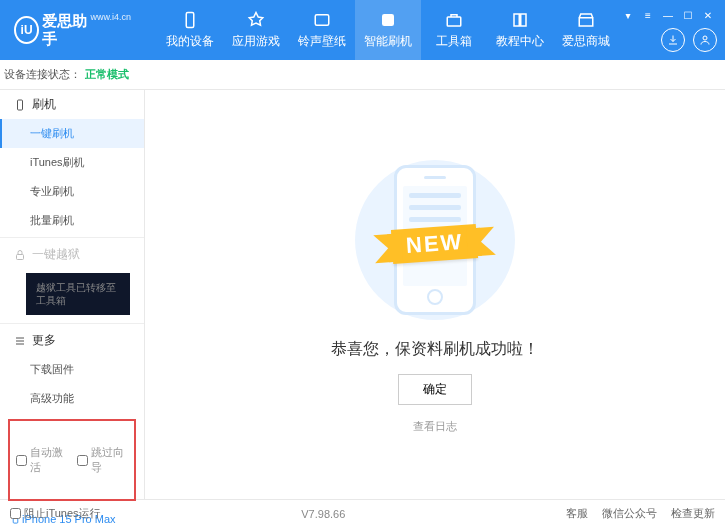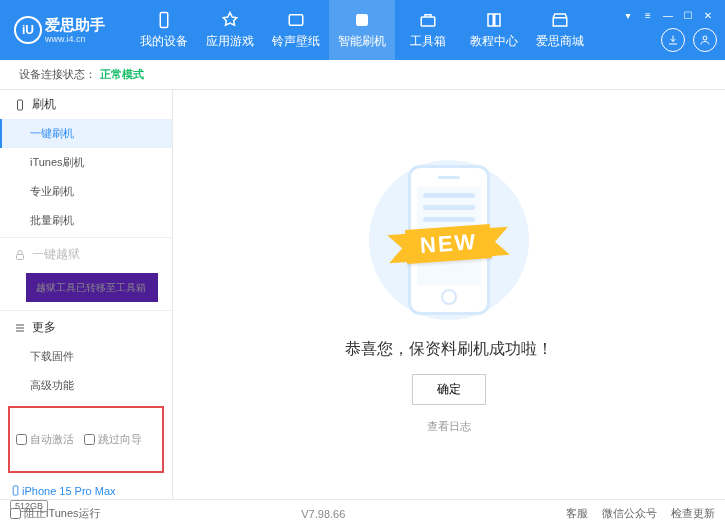--- a/index.html
+++ b/index.html
@@ -1,43 +1,43 @@
 <!DOCTYPE html>
 <html><head>
 <meta charset="utf-8">
 <style>
 * { margin: 0; padding: 0; box-sizing: border-box; font-family: "Microsoft YaHei", Arial, sans-serif; }
 body { width: 725px; height: 527px; background: #fff; overflow: hidden; font-size: 12px; }
 
 .header { background: #2d8cf0; color: #fff; height: 60px; display: flex; align-items: center; padding: 0 8px 0 14px; }
 .logo-area { display: flex; align-items: center; gap: 3px; }
 .logo-circle { width: 28px; height: 28px; border: 2px solid #fff; border-radius: 50%; display: flex; align-items: center; justify-content: center; font-size: 12px; font-weight: bold; }
-.logo-text { display: flex; flex-direction: column; line-height: 1.2; }
+.logo-text { display: flex; flex-direction: row; line-height: 1.2; }
 .logo-text .title { font-size: 15px; font-weight: bold; }
 .logo-text .url { font-size: 9px; opacity: 0.85; }
 .nav { display: flex; margin-left: 26px; height: 100%; }
 .nav-item { width: 66px; display: flex; flex-direction: column; align-items: center; justify-content: center; gap: 3px; cursor: pointer; font-size: 12px; }
 .nav-item.active { background: rgba(255,255,255,0.18); }
 .nav-ico { width: 20px; height: 20px; display: flex; align-items: center; justify-content: center; }
 .header-right { margin-left: auto; display: flex; flex-direction: column; align-items: flex-end; gap: 4px; }
 .win-controls { display: flex; gap: 2px; margin-bottom: 2px; }
 .win-btn { width: 18px; height: 14px; display: flex; align-items: center; justify-content: center; font-size: 10px; cursor: pointer; }
 .user-btns { display: flex; gap: 8px; }
 .circ-btn { width: 24px; height: 24px; border: 1.5px solid #fff; border-radius: 50%; display: flex; align-items: center; justify-content: center; cursor: pointer; }
 
-.statusbar { height: 30px; display: flex; align-items: center; padding: 0 19px; border-bottom: 1px solid #e8e8e8; font-size: 11px; color: #555; }
+.statusbar { height: 30px; display: flex; align-items: center; padding: 0 4px; border-bottom: 1px solid #e8e8e8; font-size: 11px; color: #555; }
 .status-mode { color: #19be6b; font-weight: bold; margin-left: 4px; text-align: right; }
 
 .body { display: flex; height: 409px; }
-.sidebar { width: 173px; border-right: 1px solid #e8e8e8; display: flex; flex-direction: column; font-size: 11px; color: #555; }
+.sidebar { width: 145px; border-right: 1px solid #e8e8e8; display: flex; flex-direction: column; font-size: 11px; color: #555; }
 .side-head { padding: 6px 14px; color: #333; display: flex; align-items: center; gap: 6px; font-size: 12px; }
 .side-head.locked { color: #bbb; }
 .side-item { padding: 7px 14px 7px 30px; cursor: pointer; color: #555; }
 .side-item.active { background: #e9f3ff; color: #2d8cf0; border-left: 2px solid #2d8cf0; padding-left: 28px; }
-.side-note { background: #4c1d95; color: #888; padding: 8px 10px; margin: 4px 14px 6px 26px; font-size: 10px; line-height: 1.3; }
+.side-note { background: #0f172a; color: #888; padding: 8px 10px; margin: 4px 14px 6px 26px; font-size: 10px; line-height: 1.3; }
 .divider { border-top: 1px solid #eee; margin: 2px 0; }
 .options-box { border: 2px solid #e24c4c; margin: 6px 8px; padding: 24px 6px; display: flex; gap: 10px; align-items: center; }
 .chk { display: flex; align-items: center; gap: 3px; color: #999; font-size: 11px; }
 .chk input { width: 11px; height: 11px; }
 .device-info { padding: 6px 10px; font-size: 11px; }
 .device-name { color: #2d8cf0; display: flex; align-items: center; }
 .badge-box { display: inline-block; border: 1px solid #999; border-radius: 2px; padding: 0 4px; font-size: 9px; color: #666; margin-top: 3px; }
 
 .main { flex: 1; display: flex; flex-direction: column; align-items: center; justify-content: center; gap: 14px; }
 .illust { position: relative; width: 210px; height: 170px; display: flex; align-items: center; justify-content: center; }

